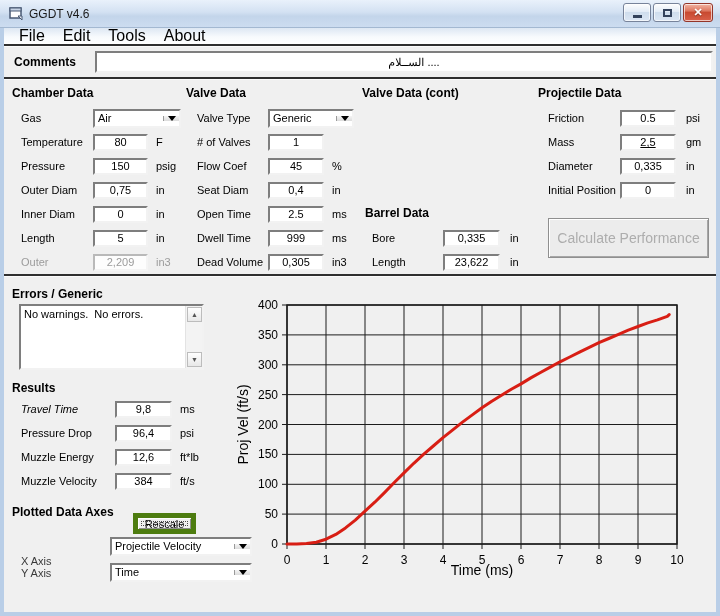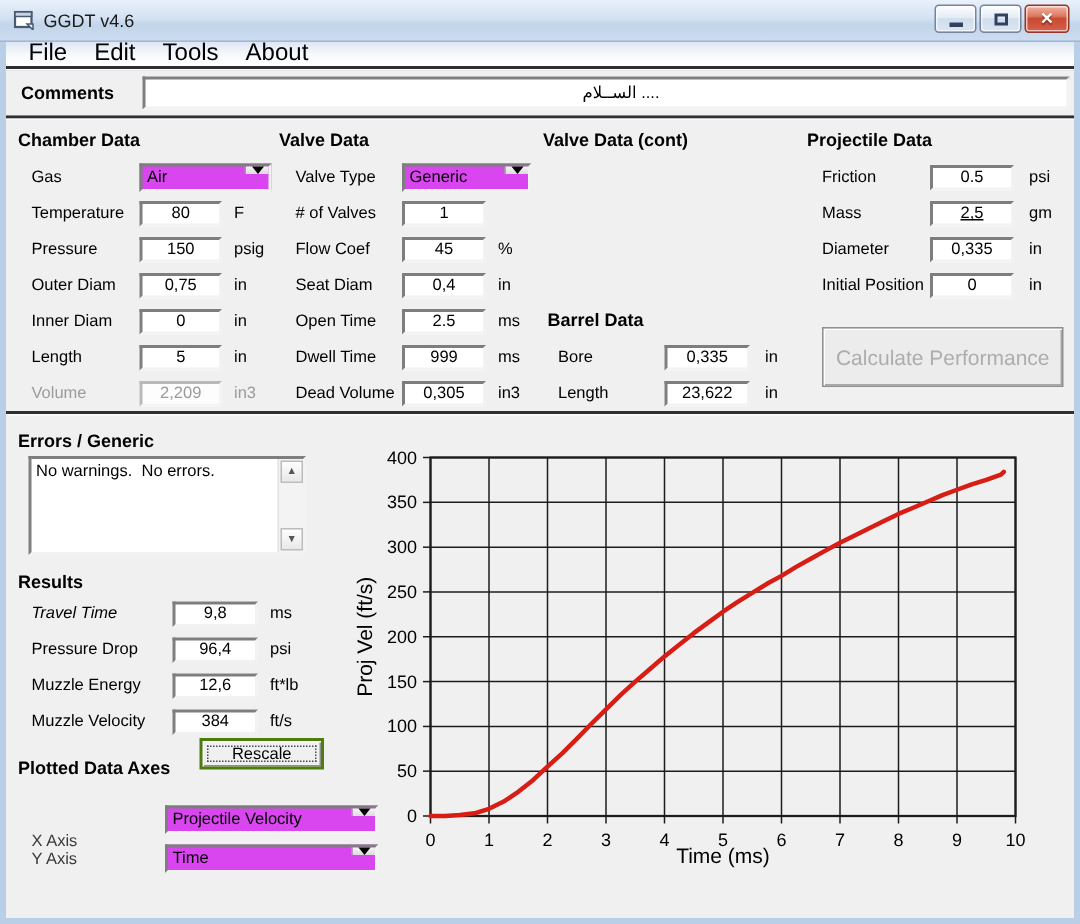--- a/index.html
+++ b/index.html
@@ -47,43 +47,43 @@
   .fcol { position:absolute; display:flex; flex-direction:column; }
   .frow { height:24px; display:flex; align-items:center; }
   .flabel { width:72px; font-size:11px; }
   .fin { width:55px; height:17px; background:#fff; border:2px solid;
     border-color:#7e7e7e #f2f2f2 #f2f2f2 #7e7e7e; text-align:center;
     font-family:"Liberation Sans",sans-serif; font-size:11px; color:#000; }
   .fin:disabled, .fin.dis { border-color:#b9b9b9 #f4f4f4 #f4f4f4 #b9b9b9; color:#9b9b9b; background:#fdfdfd; }
   .funit { margin-left:8px; font-size:11px; }
   .flabel.dis, .funit.dis { color:#9b9b9b; }
 
-  .combo { height:19px; background:#d946ef; border:2px solid;
-    border-color:#7e7e7e #f2f2f2 #f2f2f2 #7e7e7e; display:flex; align-items:flex-start; }
+  .combo { height:19px; background:#ffffff; border:2px solid;
+    border-color:#7e7e7e #f2f2f2 #f2f2f2 #7e7e7e; display:flex; align-items:center; }
   .cval { flex:1; font-size:11px; line-height:15px; padding-left:3px; overflow:hidden; white-space:nowrap; }
   .cbtn { width:16px; background:linear-gradient(#f4f4f4,#dcdcdc); border-left:1px solid #9a9a9a;
     display:flex; align-items:center; justify-content:center; }
   .tri { width:0; height:0; border-left:4px solid transparent; border-right:4px solid transparent; border-top:5px solid #000; }
 
   .calc-btn { position:absolute; left:548px; top:218px; width:161px; height:40px;
     background:#ececec; border:1px solid #8f8f8f;
     box-shadow:inset 1px 1px 0 #ffffff, inset -1px -1px 0 #a6a6a6;
     color:#adadad; font-family:"Liberation Sans",sans-serif; font-size:14px; }
 
   .errors-box { position:absolute; left:19px; top:304px; width:185px; height:66px; background:#fff;
     border:2px solid; border-color:#7e7e7e #f2f2f2 #f2f2f2 #7e7e7e; }
   .errors-text { position:absolute; left:3px; top:2px; right:20px; font-size:11px; white-space:pre-wrap; }
   .sb { position:absolute; right:0; top:0; bottom:0; width:17px; background:#f3f3f3; border-left:1px solid #e3e3e3; }
   .sb-btn { position:absolute; left:1px; width:15px; height:15px;
     background:linear-gradient(#fefefe,#e8e8e8); border:1px solid #bcbcbc;
     font-size:7px; color:#555; text-align:center; line-height:13px; }
   .sb-up { top:1px; } .sb-dn { bottom:1px; }
 
-  .rescale-btn { position:absolute; left:133px; top:492px; width:83px; height:21px;
-    background:#f0f0f0; border:2px solid #4d7c0f;
+  .rescale-btn { position:absolute; left:133px; top:513px; width:63px; height:21px;
+    background:#f0f0f0; border:5px solid #4d7c0f;
     box-shadow:inset 1px 1px 0 #fdfdfd, inset -1px -1px 0 #8f8f8f;
     font-family:"Liberation Sans",sans-serif; font-size:11px; color:#000; }
   .focus-rect { position:absolute; left:3px; top:3px; right:3px; bottom:3px; border:1px dotted #4a4a4a; pointer-events:none; }
 
   .axis-row-label { position:absolute; font-size:11px; color:#3a3a3a; }
   .axis-combo { position:absolute; left:62px; width:142px;margin-left:48px; }
 
   
   .chart-svg { position:absolute; left:236px; top:288px; }
   .chart-svg .grid { stroke:#1c1c1c; stroke-width:1; }
@@ -167,21 +167,21 @@
       <span class="flabel">Inner Diam</span>
       <input class="fin" value="0" style="">
       <span class="funit">in</span>
     </div>
     <div class="frow">
       <span class="flabel">Length</span>
       <input class="fin" value="5" style="">
       <span class="funit">in</span>
     </div>
     <div class="frow">
-      <span class="flabel dis">Volume</span>
+      <span class="flabel dis">Outer</span>
       <input class="fin dis" disabled="" value="2,209" style="">
       <span class="funit dis">in3</span>
     </div>
   </div>
 
   <div class="fcol" style="left:197px; top:106px; width:160px;">
     <div class="frow">
       <span class="flabel" style="width:71px;">Valve Type</span>
       <div class="combo" style="width:86px;">
         <span class="cval">Generic</span>

